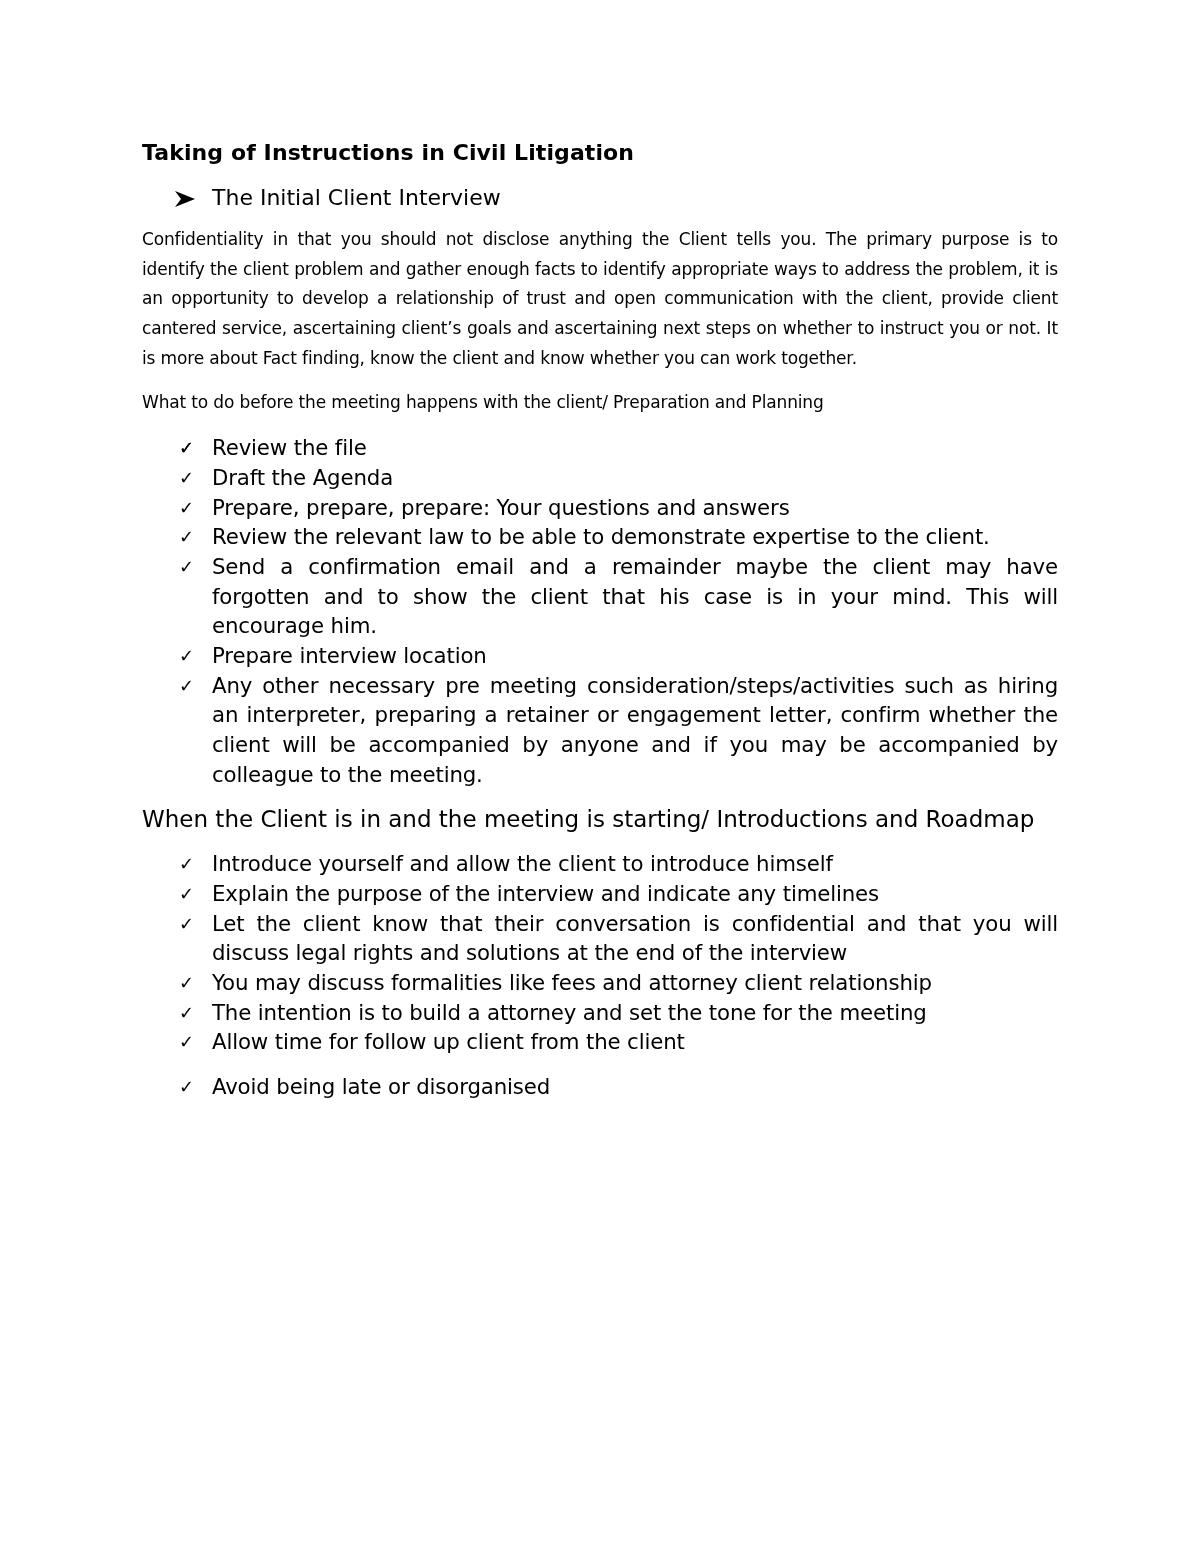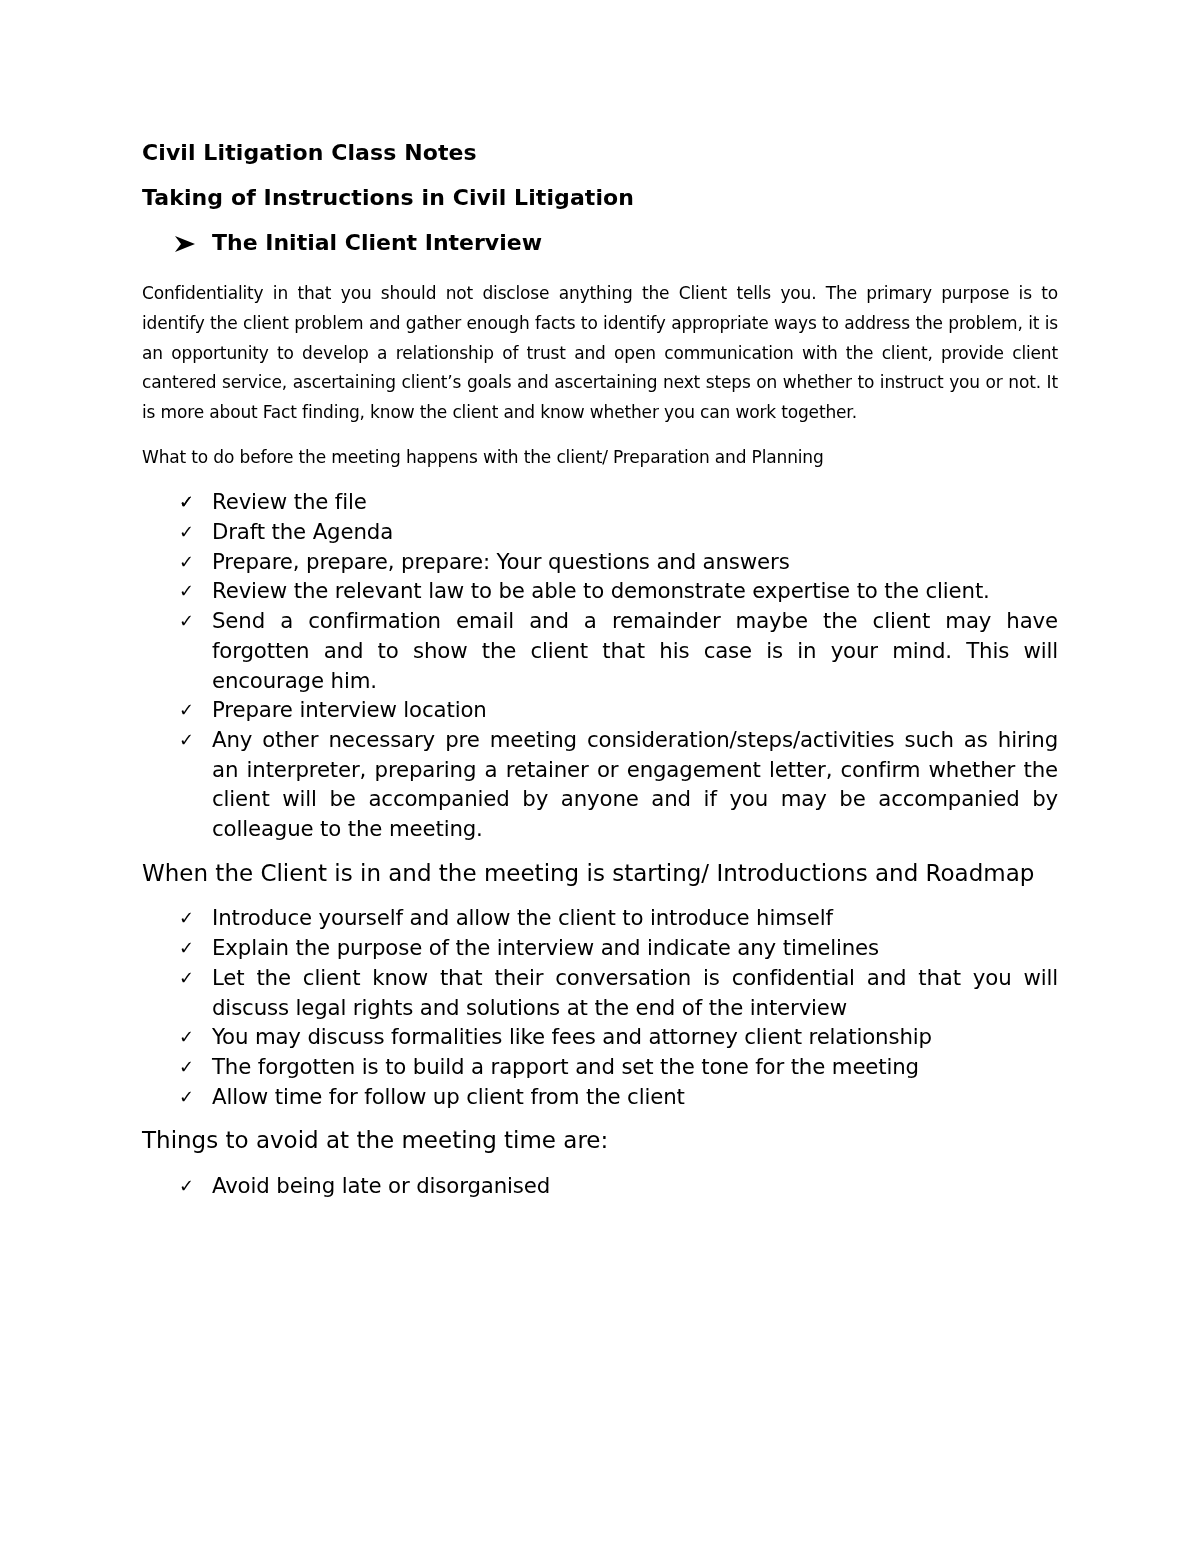--- a/index.html
+++ b/index.html
@@ -24,22 +24,22 @@
       line-height: 29.7px;
     }
     .heading {
       font-weight: bold;
       margin: 0 0 15.5px 0;
       letter-spacing: 0.1px;
     }
     .arrow-item {
       position: relative;
       padding-left: 70px;
-      font-weight: bold;
-      margin: 0 0 21px 0;
+      font-weight: normal;
+      margin: 0 0 12px 0;
     }
     .arrow-item .arrow {
       position: absolute;
       left: 32px;
       top: 7px;
       width: 22px;
       height: 18px;
     }
     .para {
       text-align: justify;
@@ -69,21 +69,20 @@
       top: 0;
       font-size: 18px;
       font-family: "DejaVu Sans", sans-serif;
     }
   </style>
 </head>
 <body>
 
 <div class="page">
 
-  <div class="heading">Civil Litigation Class Notes</div>
   <div class="heading">Taking of Instructions in Civil Litigation</div>
 
   <div class="arrow-item">
     <svg class="arrow" viewBox="0 0 22 18">
       <path d="M1 1 L21 9 L1 17 L7 9 Z" fill="#000"></path>
     </svg>
     <span>The Initial Client Interview</span>
   </div>
 
   <p class="para">Confidentiality in that you should not disclose anything the Client tells you. The primary purpose is to identify the client problem and gather enough facts to identify appropriate ways to address the problem, it is an opportunity to develop a relationship of trust and open communication with the client, provide client cantered service, ascertaining client’s goals and ascertaining next steps on whether to instruct you or not. It is more about Fact finding, know the client and know whether you can work together.</p>
@@ -99,22 +98,21 @@
     <li><span class="check">✓</span><span>Prepare interview location</span></li>
     <li><span class="check">✓</span><span>Any other necessary pre meeting consideration/steps/activities such as hiring an interpreter, preparing a retainer or engagement letter, confirm whether the client will be accompanied by anyone and if you may be accompanied by colleague to the meeting.</span></li>
   </ul>
 
   <p class="para-left">When the Client is in and the meeting is starting/ Introductions and Roadmap</p>
   <ul class="checks">
     <li><span class="check">✓</span><span>Introduce yourself and allow the client to introduce himself</span></li>
     <li><span class="check">✓</span><span>Explain the purpose of the interview and indicate any timelines</span></li>
     <li><span class="check">✓</span><span>Let the client know that their conversation is confidential and that you will discuss legal rights and solutions at the end of the interview</span></li>
     <li><span class="check">✓</span><span>You may discuss formalities like fees and attorney client relationship</span></li>
-    <li><span class="check">✓</span><span>The forgotten is to build a rapport and set the tone for the meeting</span></li>
+    <li><span class="check">✓</span><span>The intention is to build a attorney and set the tone for the meeting</span></li>
     <li><span class="check">✓</span><span>Allow time for follow up client from the client</span></li>
   </ul>
 
-  <p class="para-left">Things to avoid at the meeting time are:</p>
   <ul class="checks">
     <li><span class="check">✓</span><span>Avoid being late or disorganised</span></li>
   </ul>
 
 </div>
 
 </body></html>

